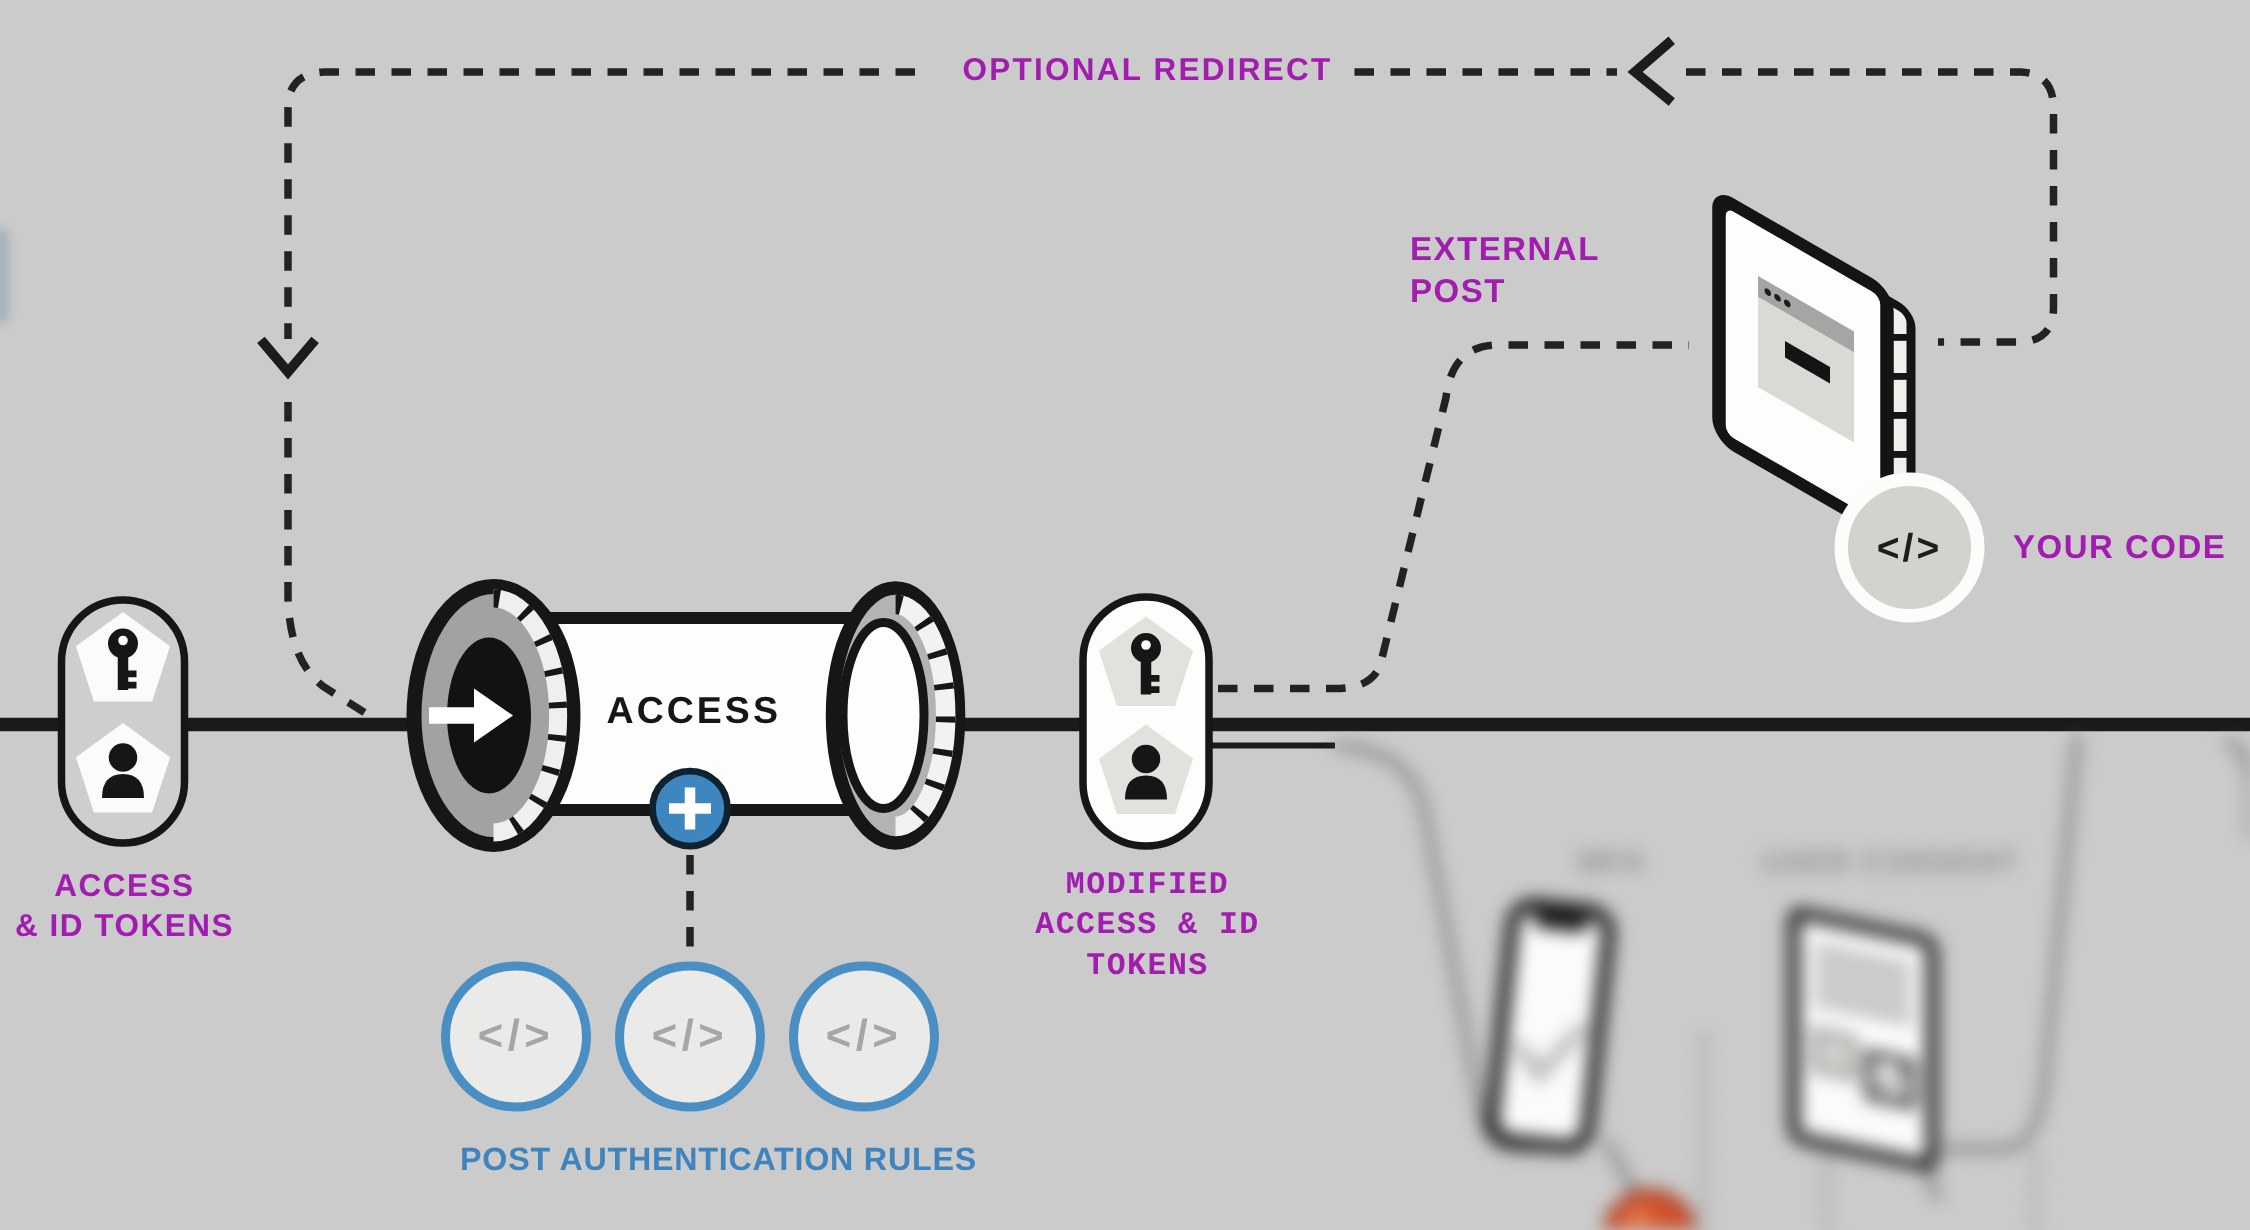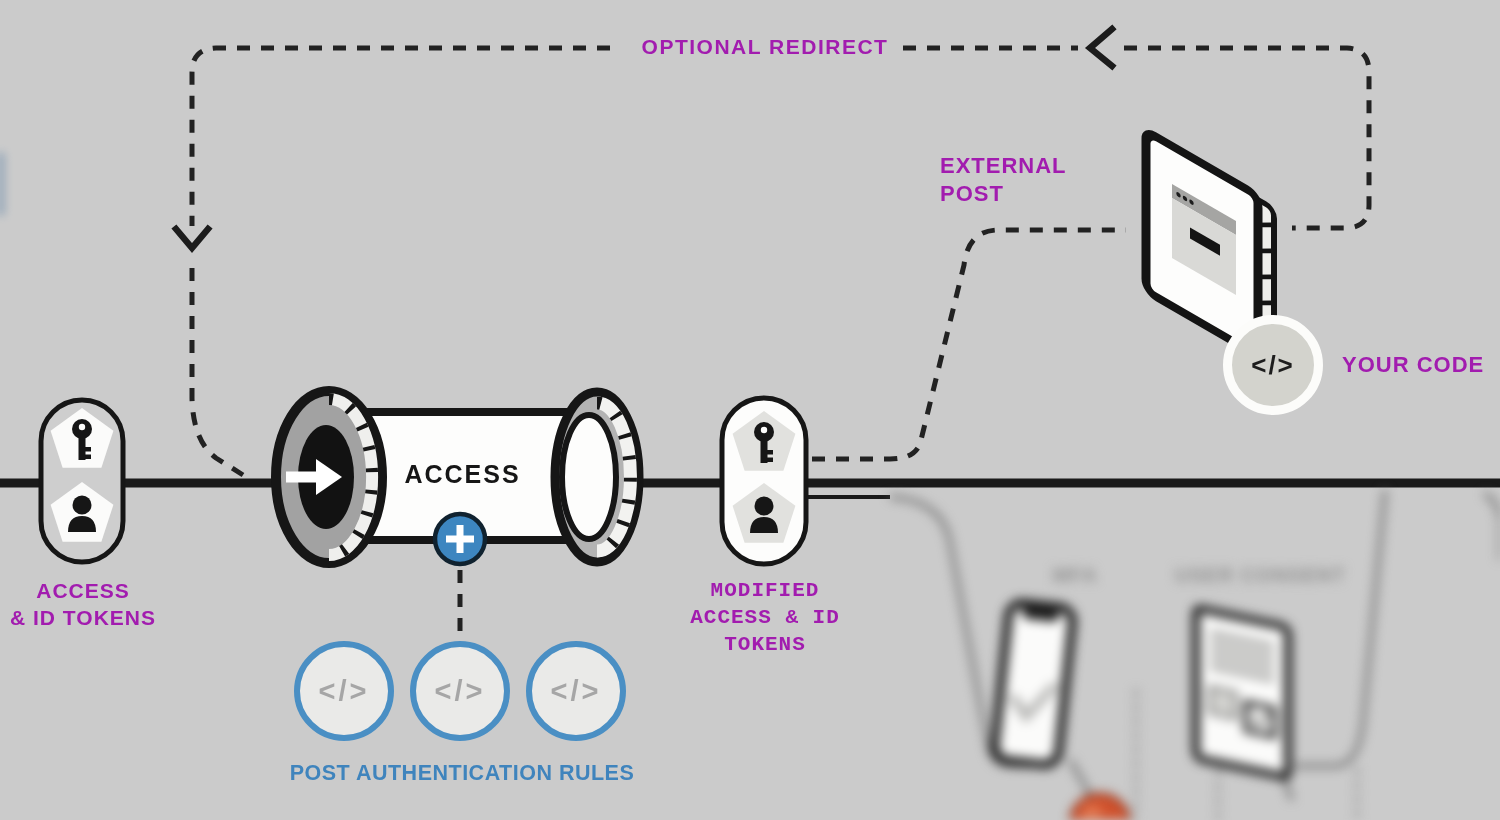--- a/index.html
+++ b/index.html
@@ -11,21 +11,21 @@
   .chev{stroke:#1c1c1c;stroke-width:6.5;fill:none;stroke-linecap:square;}
   .lbl{position:absolute;color:#a21caf;letter-spacing:1px;text-align:center;}
   .lbl .ln{line-height:27px;font-size:21px;}
   #lbl-optional{left:615px;top:35px;width:300px;font-size:21px;letter-spacing:1.5px;}
   #lbl-external{left:940px;top:152px;width:180px;text-align:left;font-size:22px;}
   #lbl-external .ln{line-height:28px;font-size:22px;}
   #lbl-yourcode{left:1342px;top:352px;width:170px;text-align:left;font-size:22px;}
   #lbl-access{left:0px;top:577px;width:166px;}
   #lbl-modified{left:646px;top:577px;width:238px;font-family:Liberation Mono, monospace;}
   #lbl-rules{left:390px;top:460px;width:145px;color:#161616;font-size:25px;letter-spacing:2px;}
-  #lbl-postauth{left:280px;top:761px;width:364px;color:#3f84bd;font-size:21.5px;letter-spacing:0.5px;}
+  #lbl-postauth{left:297px;top:761px;width:364px;color:#3f84bd;font-size:21.5px;letter-spacing:0.5px;}
   .rule-circle{position:absolute;top:641px;width:88px;height:88px;border:6px solid #4a8fc4;
                border-radius:50%;background:#eaeae8;display:flex;align-items:center;justify-content:center;
                color:#a6a6a6;font-size:29px;letter-spacing:3px;cursor:pointer;}
   #rule1{left:294px;} #rule2{left:410px;} #rule3{left:526px;}
   .code-badge{position:absolute;left:1223px;top:315px;width:82px;height:82px;border:9px solid #fcfcfa;
               border-radius:50%;background:#d3d3cd;display:flex;align-items:center;justify-content:center;
               color:#1d1d1d;font-size:26px;letter-spacing:2px;}
   .blur-zone{position:absolute;left:878px;top:486px;width:622px;height:334px;filter:blur(5.5px);}
   .blur-zone .lbl{font-size:20px;color:#909090;}
   #lbl-mfa{left:147px;top:78px;width:100px;}

